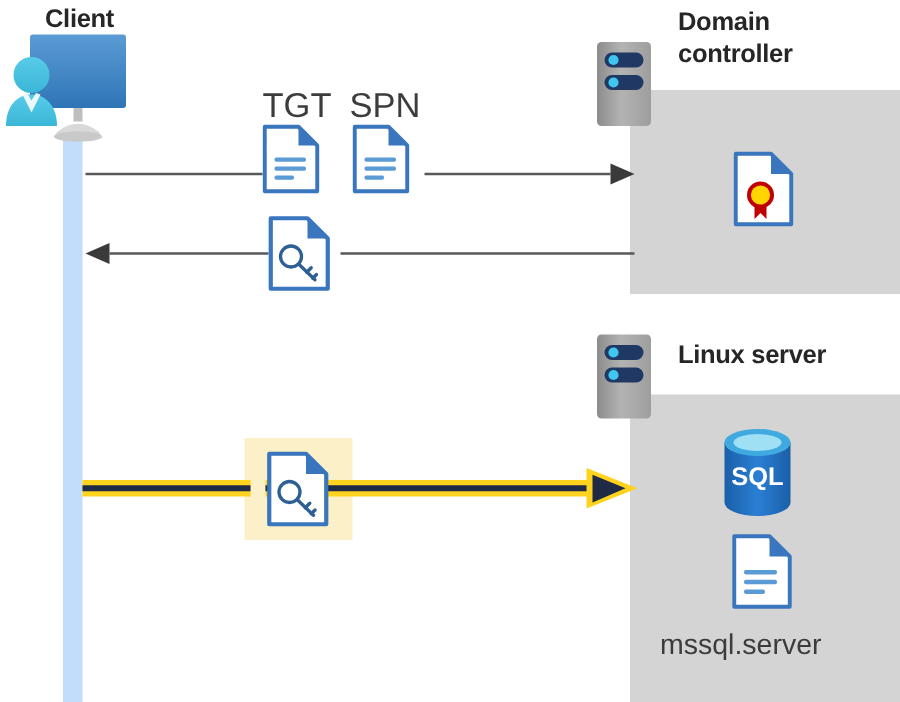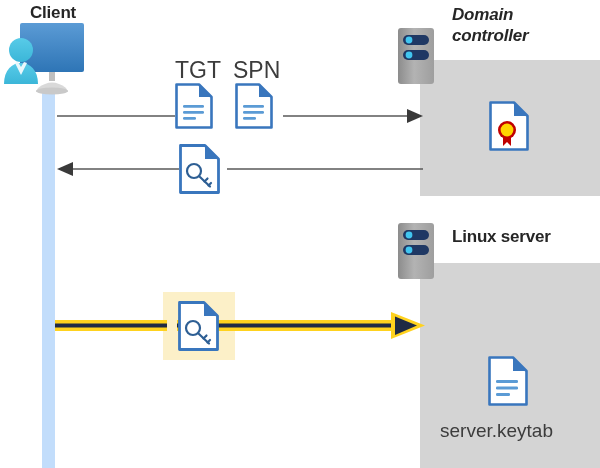--- a/index.html
+++ b/index.html
@@ -20,21 +20,21 @@
 
   
   #lifeline{left:42px;top:88px;width:13px;height:380px;background:#c2ddfb;}
 
   
   .title{
     font-weight:bold;color:#262626;font-size:17px;line-height:21px;
     letter-spacing:-0.2px;
   }
   #client-title{left:30px;top:2px;width:120px;}
-  #dc-title{left:452px;top:4px;width:140px;font-style:italic;}
+  #dc-title{left:452px;top:4px;width:140px;}
   #lin-title{left:452px;top:226px;width:150px;}
 
   
   .doclabel{font-size:23px;color:#3c3c3c;}
   #tgt-label{left:175px;top:57px;}
   #spn-label{left:233px;top:57px;}
   #keytab-label{left:440px;top:420px;font-size:19px;color:#3c3c3c;}
 
   
   svg{display:block;overflow:visible;}
@@ -198,26 +198,41 @@
       <path d="M2.5 2.5 H26 L39.5 16 V49.5 H2.5 Z" fill="#ffffff" stroke="#3976BD" stroke-width="2.6" stroke-linejoin="round"></path>
       <path d="M26 2.5 L39.5 16 H26 Z" fill="#3976BD"></path>
 
       <polygon points="15,33 15,46 19,42 23,46 23,33" fill="#C00000"></polygon>
 
       <circle cx="19" cy="30" r="9" fill="#C00000"></circle>
       <circle cx="19" cy="30" r="6.4" fill="#FFD400"></circle>
     </svg>
   </div>
 
+  <div class="abs" style="left:478px;top:286px;">
+    <svg width="54" height="60" viewBox="0 0 54 60">
+      <defs>
+        <linearGradient id="sqlBody" x1="0" y1="0" x2="1" y2="0">
+          <stop offset="0" stop-color="#1B5FA8"></stop>
+          <stop offset="0.5" stop-color="#2A7FD4"></stop>
+          <stop offset="1" stop-color="#1B5FA8"></stop>
+        </linearGradient>
+      </defs>
+      <path d="M5 9 H49 V49 A22 9 0 0 1 5 49 Z" fill="url(#sqlBody)"></path>
+      <ellipse cx="27" cy="9" rx="22" ry="9" fill="#3FA9E0"></ellipse>
+      <ellipse cx="27" cy="9" rx="16" ry="5.6" fill="#9FE0F5"></ellipse>
+      <text x="27" y="37" text-anchor="middle" font-family="'Liberation Sans', sans-serif" font-size="17" font-weight="bold" fill="#ffffff">SQL</text>
+    </svg>
+  </div>
 
   <div class="abs" style="left:487px;top:355px;">
     <svg width="42" height="52" viewBox="0 0 42 52">
       <path d="M2.5 2.5 H26 L39.5 16 V49.5 H2.5 Z" fill="#ffffff" stroke="#3976BD" stroke-width="2.6" stroke-linejoin="round"></path>
       <path d="M26 2.5 L39.5 16 H26 Z" fill="#3976BD"></path>
       <rect x="9" y="25" width="22" height="3" rx="1.3" fill="#5B9BD5"></rect>
       <rect x="9" y="31.5" width="22" height="3" rx="1.3" fill="#5B9BD5"></rect>
       <rect x="9" y="38" width="14" height="3" rx="1.3" fill="#5B9BD5"></rect>
     </svg>
   </div>
 
-  <div class="abs doclabel" id="keytab-label">server.keytab</div>
+  <div class="abs doclabel" id="keytab-label">mssql.server</div>
 
 </div>
 
 </body></html>

